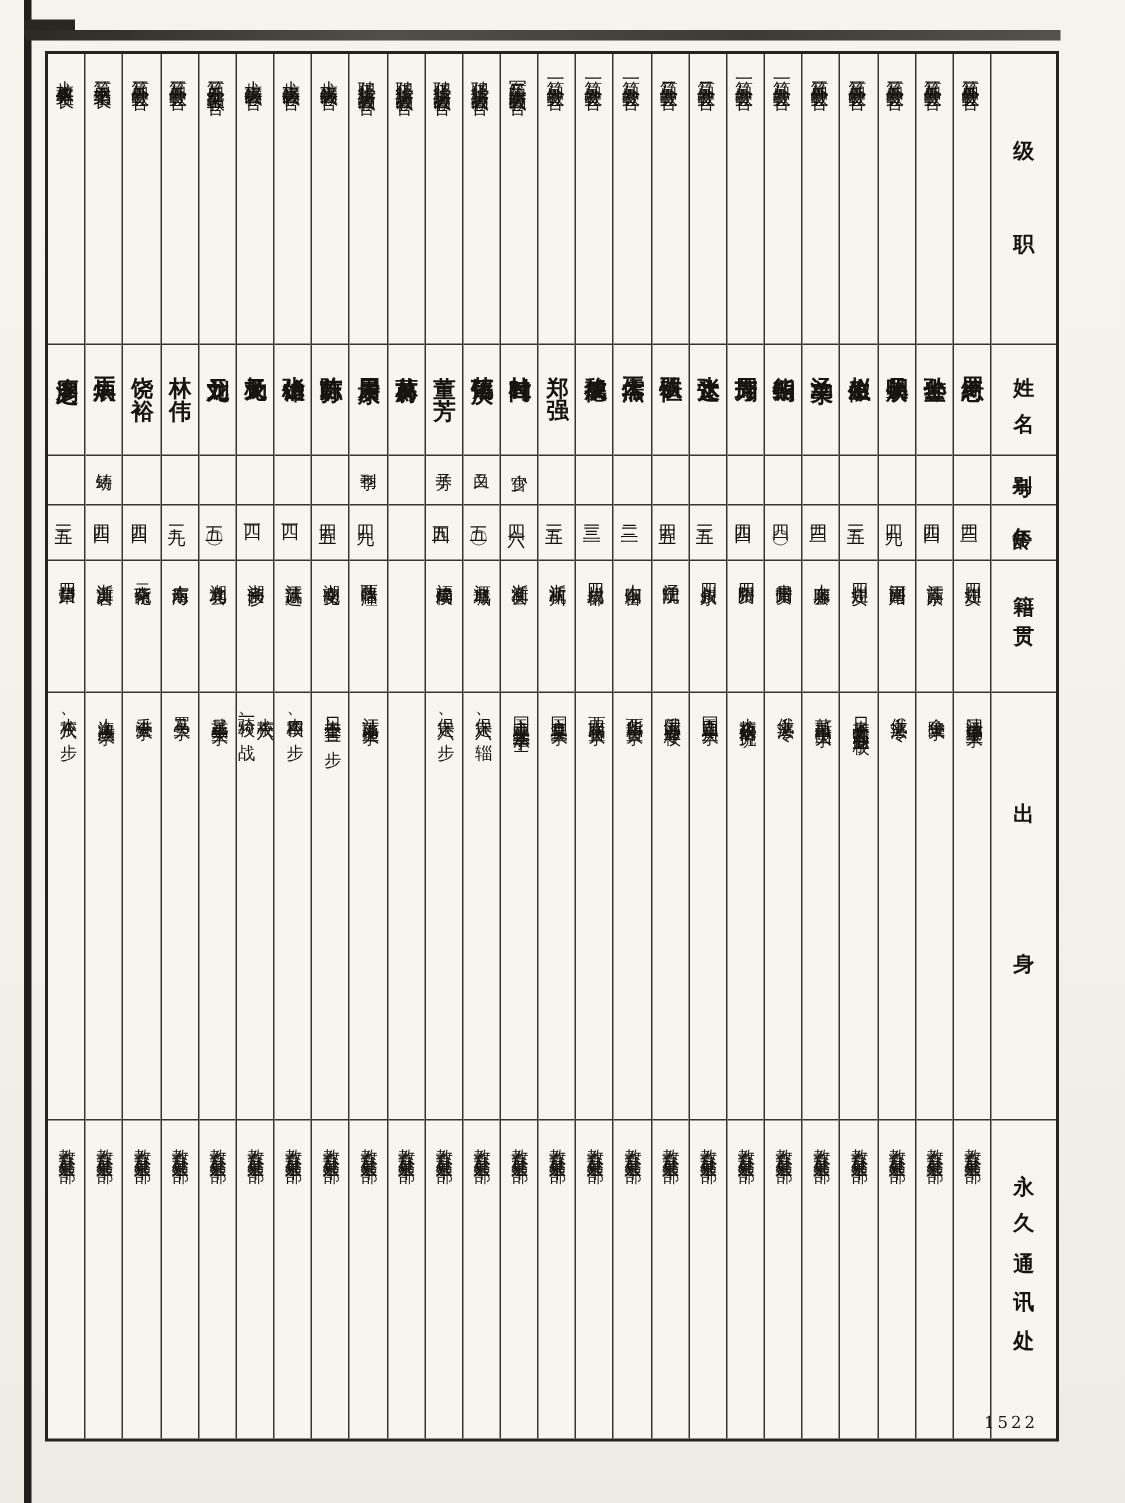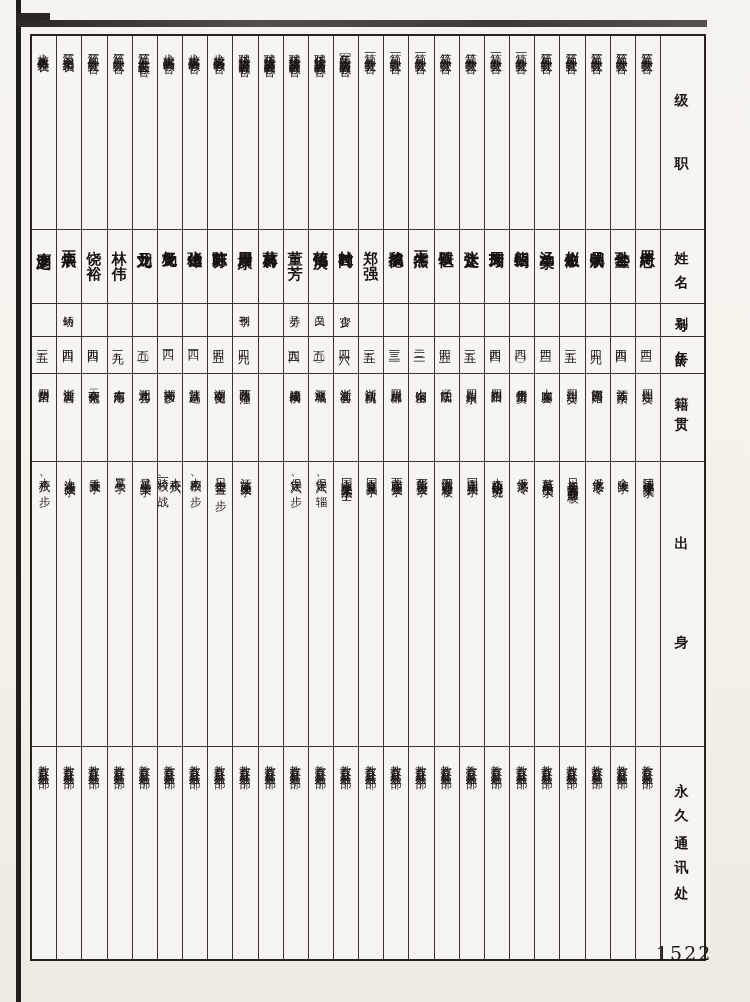--- a/index.html
+++ b/index.html
@@ -48,21 +48,21 @@
   .p-name.spread{letter-spacing:15px;}
   .p-alias{font-size:11px;padding:3px 6px 0 0;}
   .p-age{font-size:12px;padding:4px 6px 0 0;letter-spacing:2px;}
   .p-native{font-size:11.5px;padding:6px 5.5px 0 0;letter-spacing:1px;}
   .p-origin{font-size:11.5px;padding:7px 5.5px 0 0;letter-spacing:1.5px;
     white-space:pre-line;line-height:12.5px;}
   .p-origin.twoline{padding-right:0.5px;}
   .p-addr{font-size:11.5px;padding:9px 5.5px 0 0;letter-spacing:2.5px;}
 
   .page-num{
-    position:absolute;left:656px;top:942px;font-size:19px;letter-spacing:2px;
+    position:absolute;left:656px;top:942px;font-size:11px;letter-spacing:2px;
     color:#1a1712;font-family:"DejaVu Serif","Liberation Serif",serif;
   }
 </style>
 </head>
 <body>
 
 <div class="page">
 
   <div class="edge-left"></div>
   <div class="edge-corner"></div>

